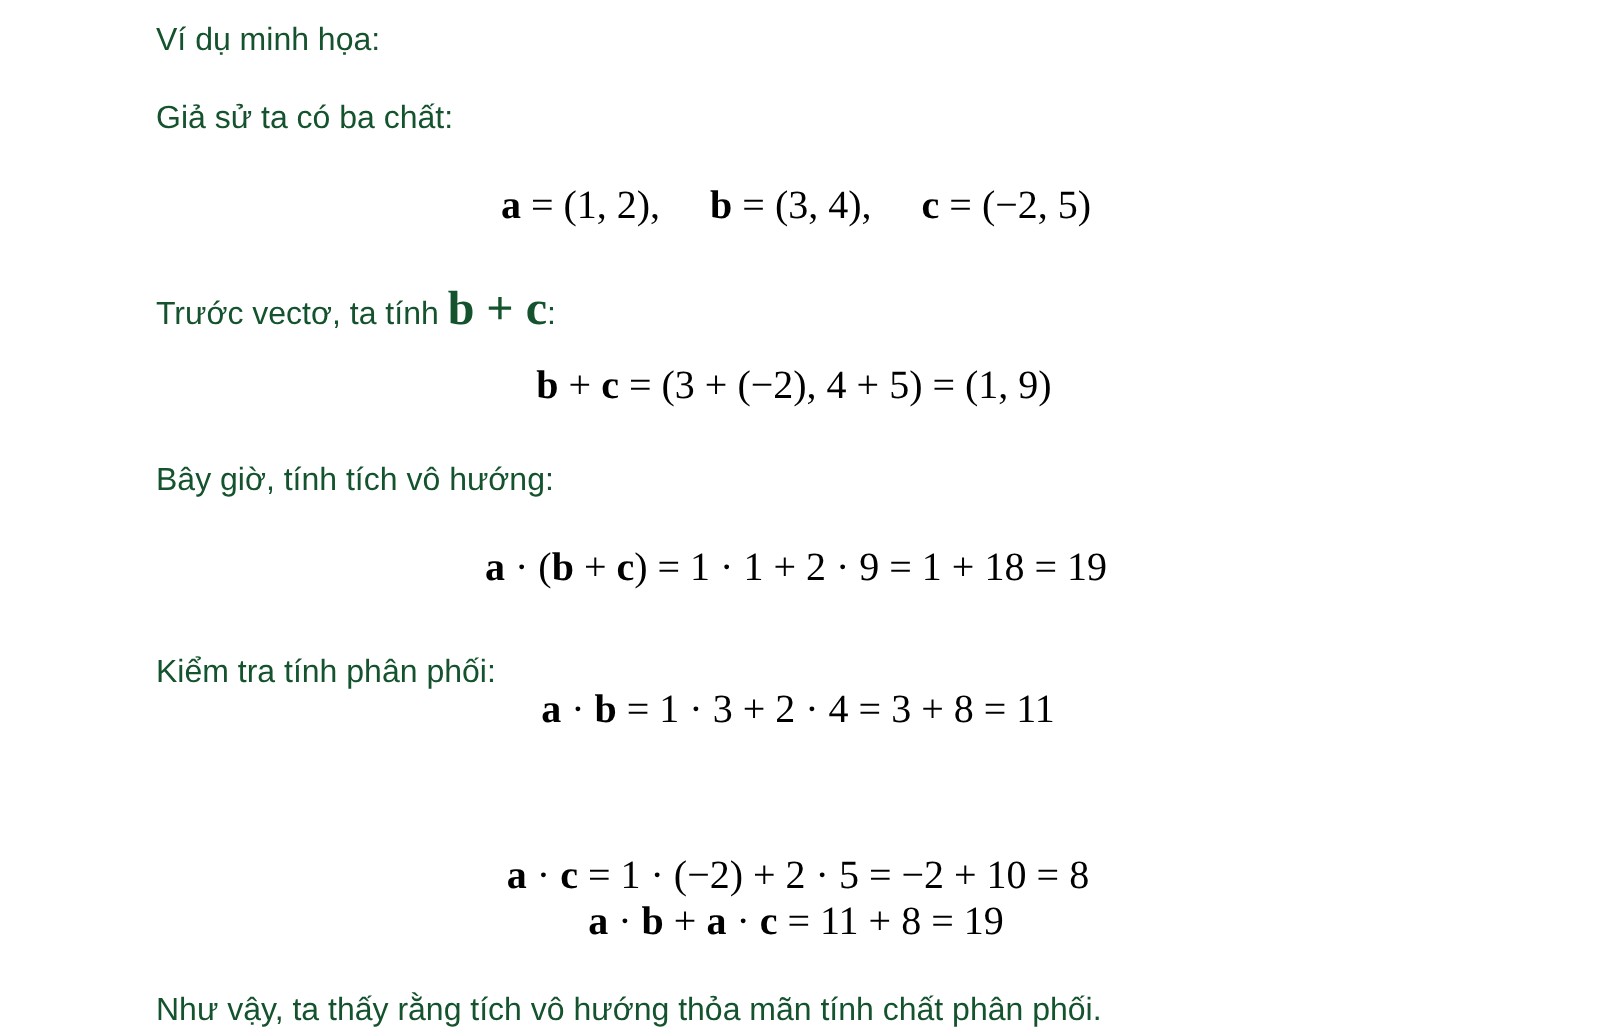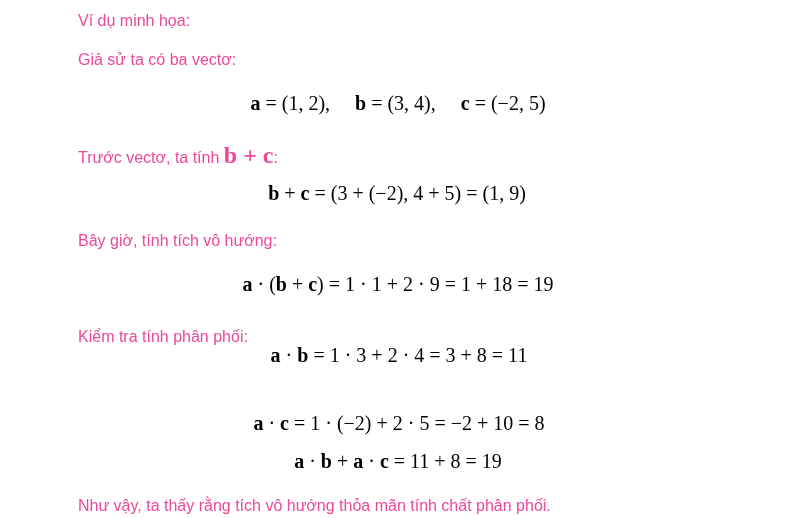--- a/index.html
+++ b/index.html
@@ -1,27 +1,27 @@
 <!DOCTYPE html>
 <html><head>
 <meta charset="utf-8">
 <style>
   html, body { margin: 0; padding: 0; background: #ffffff; }
   body { width: 800px; height: 518px; overflow: hidden; position: relative; color: #111; }
-  .p { position: absolute; left: 78px; font-family: "Liberation Sans", sans-serif; font-size: 16px; color: #ec4899; white-space: nowrap; }
+  .p { position: absolute; left: 78px; font-family: "Liberation Sans", sans-serif; font-size: 16px; color: #14532d; white-space: nowrap; }
   .m { position: absolute; left: 0; width: 800px; text-align: center; font-family: "Liberation Serif", "DejaVu Serif", serif; font-size: 20px; color: #000; white-space: nowrap; }
   .m b { font-weight: bold; }
   .inl { font-family: "Liberation Serif", "DejaVu Serif", serif; font-size: 24px; }
 </style>
 </head>
 <body>
 
 <div>
   <div class="p" style="top:12px">Ví dụ minh họa:</div>
-  <div class="p" style="top:51px">Giả sử ta có ba vectơ:</div>
+  <div class="p" style="top:51px">Giả sử ta có ba chất:</div>
 
   <div class="m" style="top:92px; left:-2px">
     <span><b>a</b> = (1, 2),</span>&nbsp;&nbsp;&nbsp;&nbsp;
     <span><b>b</b> = (3, 4),</span>&nbsp;&nbsp;&nbsp;&nbsp;
     <span><b>c</b> = (−2, 5)</span>
   </div>
 
   <div class="p" style="top:142px">
     <span>Trước vectơ, ta tính</span>
     <b class="inl">b + c</b><span>:</span>
@@ -29,17 +29,17 @@
 
   <div class="m" style="top:182px; left:-3px"><b>b</b> + <b>c</b> = (3 + (−2), 4 + 5) = (1, 9)</div>
 
   <div class="p" style="top:232px">Bây giờ, tính tích vô hướng:</div>
 
   <div class="m" style="top:273px; left:-2px"><b>a</b> · (<b>b</b> + <b>c</b>) = 1 · 1 + 2 · 9 = 1 + 18 = 19</div>
 
   <div class="p" style="top:328px">Kiểm tra tính phân phối:</div>
 
   <div class="m" style="top:344px; left:-1px"><b>a</b> · <b>b</b> = 1 · 3 + 2 · 4 = 3 + 8 = 11</div>
-  <div class="m" style="top:412px; left:-1px"><b>a</b> · <b>c</b> = 1 · (−2) + 2 · 5 = −2 + 10 = 8</div>
+  <div class="m" style="top:427px; left:-1px"><b>a</b> · <b>c</b> = 1 · (−2) + 2 · 5 = −2 + 10 = 8</div>
   <div class="m" style="top:450px; left:-2px"><b>a</b> · <b>b</b> + <b>a</b> · <b>c</b> = 11 + 8 = 19</div>
 
   <div class="p" style="top:497px">Như vậy, ta thấy rằng tích vô hướng thỏa mãn tính chất phân phối.</div>
 </div>
 
 </body></html>

